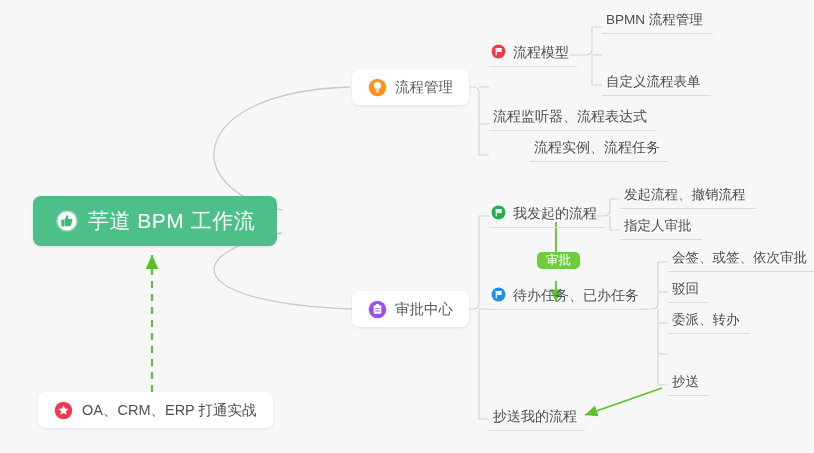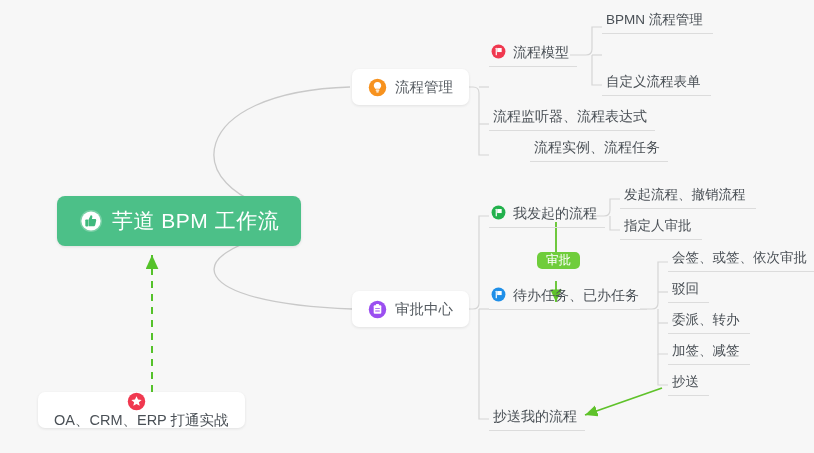--- a/index.html
+++ b/index.html
@@ -158,33 +158,33 @@
     <path d="M 658 354 L 658 385 L 668 385" fill="none" stroke="#d5d5d5" stroke-width="1.2"></path>
 
     <path d="M 556 222 L 556 252" fill="none" stroke="#5fc22a" stroke-width="1.8"></path>
     <path d="M 556 281 L 556 302" fill="none" stroke="#5fc22a" stroke-width="1.8" marker-end="url(#arrowGreen)"></path>
 
     <path d="M 662 388 L 585 415" fill="none" stroke="#5fc22a" stroke-width="1.8" marker-end="url(#arrowGreen2)"></path>
 
     <path d="M 152 392 L 152 255" fill="none" stroke="#55c22a" stroke-width="2" stroke-dasharray="7 6" marker-end="url(#arrowGreen3)"></path>
   </svg>
 
-  <div class="node node-root" style="left:33px; top:196px;margin-left:24px;">
+  <div class="node node-root" style="left:33px; top:196px;">
     <span class="icon icon-root">
       <svg viewBox="0 0 24 24" width="24" height="24">
         <circle cx="12" cy="12" r="11" fill="#ffffff" opacity="0.25"></circle>
         <circle cx="12" cy="12" r="9.6" fill="#ffffff"></circle>
         <path d="M9.6 10.6 L11.6 6.4 C12.9 6.1 13.6 7.0 13.3 8.3 L12.9 10.0 L16.0 10.0 C16.9 10.0 17.4 10.7 17.2 11.5 L16.2 16.0 C16.0 16.9 15.4 17.3 14.6 17.3 L9.6 17.3 Z" fill="#3fb97d"></path>
         <rect x="6.3" y="10.5" width="3.0" height="6.9" rx="0.8" fill="#3fb97d"></rect>
       </svg>
     </span>
     <span class="node-label">芋道 BPM 工作流</span>
   </div>
 
-  <div class="node node-accent" style="left:38px; top:392px;flex-direction:column;">
+  <div class="node node-accent" style="left:38px; top:392px;">
     <span class="icon icon-accent">
       <svg viewBox="0 0 20 20" width="19" height="19">
         <circle cx="10" cy="10" r="9.2" fill="#f0384f"></circle>
         <path d="M10 4.4 L11.6 8.0 L15.4 8.3 L12.5 10.8 L13.4 14.6 L10 12.5 L6.6 14.6 L7.5 10.8 L4.6 8.3 L8.4 8.0 Z" fill="#ffffff"></path>
       </svg>
     </span>
     <span class="node-label">OA、CRM、ERP 打通实战</span>
   </div>
 
   <div class="node node-branch" style="left:352px; top:69px;">
@@ -268,23 +268,20 @@
 
   <div class="node node-leaf" style="left:668px; top:249px;">
     <span class="node-label">会签、或签、依次审批</span>
   </div>
   <div class="node node-leaf" style="left:668px; top:280px;">
     <span class="node-label">驳回</span>
   </div>
   <div class="node node-leaf" style="left:668px; top:311px;">
     <span class="node-label">委派、转办</span>
   </div>
-  <div class="node node-leaf" style="left:668px; top:342px;">
-    <span class="node-label">加签、减签</span>
-  </div>
   <div class="node node-leaf" style="left:668px; top:373px;">
     <span class="node-label">抄送</span>
   </div>
 
   <div class="node node-sub" style="left:489px; top:407px;">
     <span class="node-label">抄送我的流程</span>
   </div>
 
   <div class="node node-tag" style="left:537px; top:252px;">
     <span class="node-label">审批</span>

